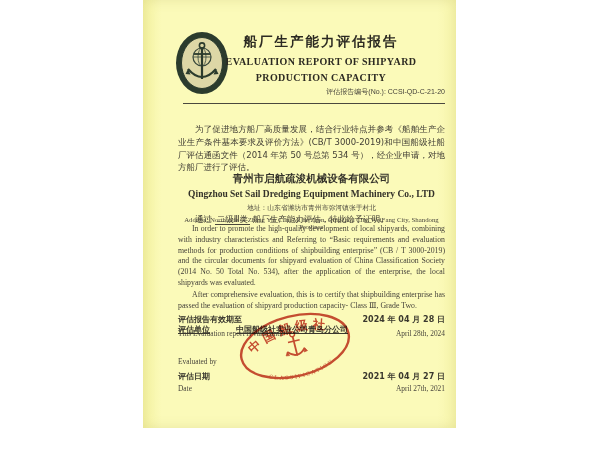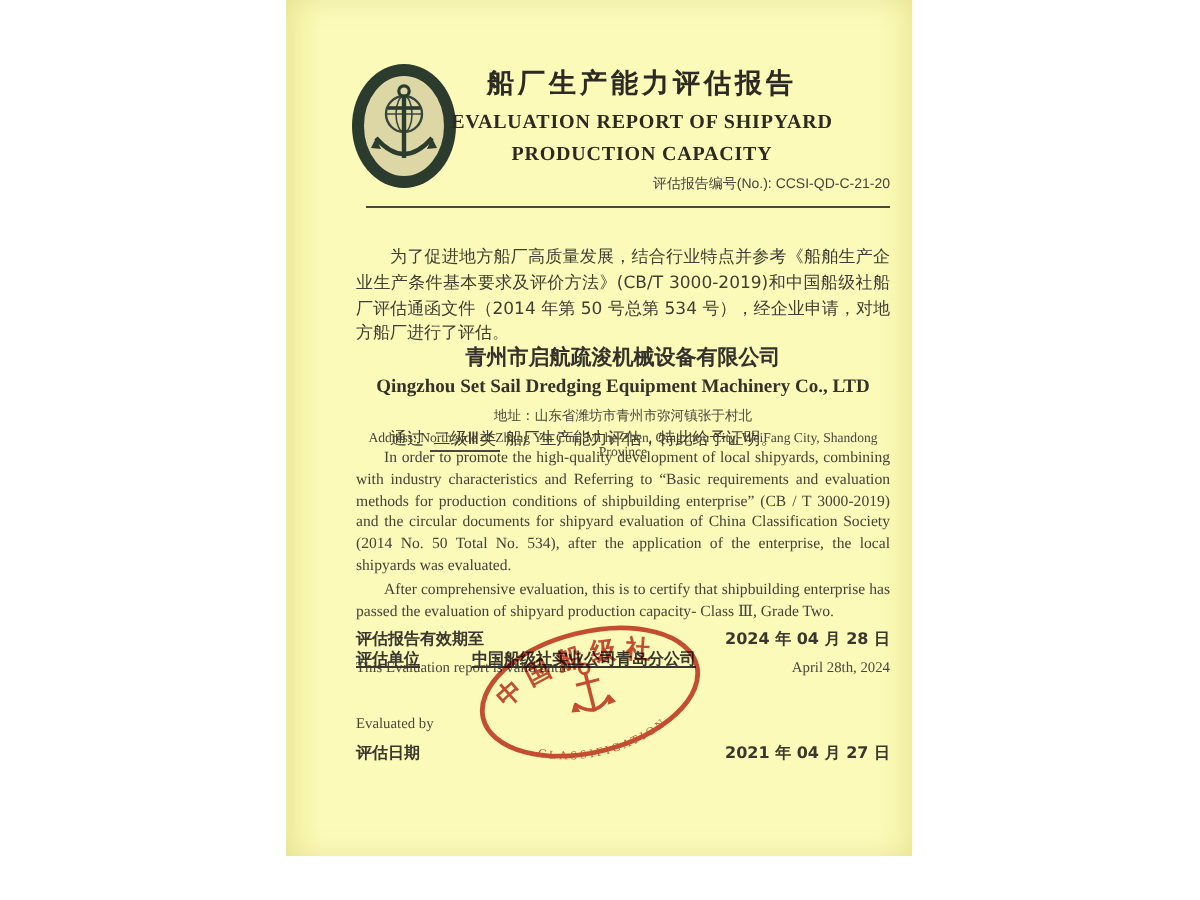--- a/index.html
+++ b/index.html
@@ -121,20 +121,24 @@
       <span class="lab">评估单位</span>
       <span class="val-near gap40-off" style="margin-left:26px;">中国船级社实业公司青岛分公司</span>
     </div>
     <div class="abs frow f-en r2en">
       <span class="lab">Evaluated by</span>
     </div>
     <div class="abs frow f-cn r3cn">
       <span class="lab">评估日期</span>
       <span class="val-r">2021 年 04 月 27 日</span>
     </div>
+    <div class="abs frow f-en r3en">
+      <span class="lab">Date</span>
+      <span class="val-r">April 27th, 2021</span>
+    </div>
 
     <svg class="abs seal" viewBox="0 0 145 92">
       <defs>
         <path id="sealTop" d="M 20 58 A 54 30 0 0 1 126 54" fill="none"></path>
         <path id="sealBottom" d="M 30 64 A 46 24 0 0 0 116 61" fill="none"></path>
       </defs>
       <g transform="rotate(-14 72 46)">
         <ellipse cx="72" cy="46" rx="55" ry="30" fill="none" stroke="#c03527" stroke-width="2.4"></ellipse>
         <text font-size="12.5" font-weight="bold" fill="#c03527" font-family="DejaVu Sans, sans-serif" letter-spacing="4">
           <textPath href="#sealTop" startOffset="14%">中国船级社</textPath>

